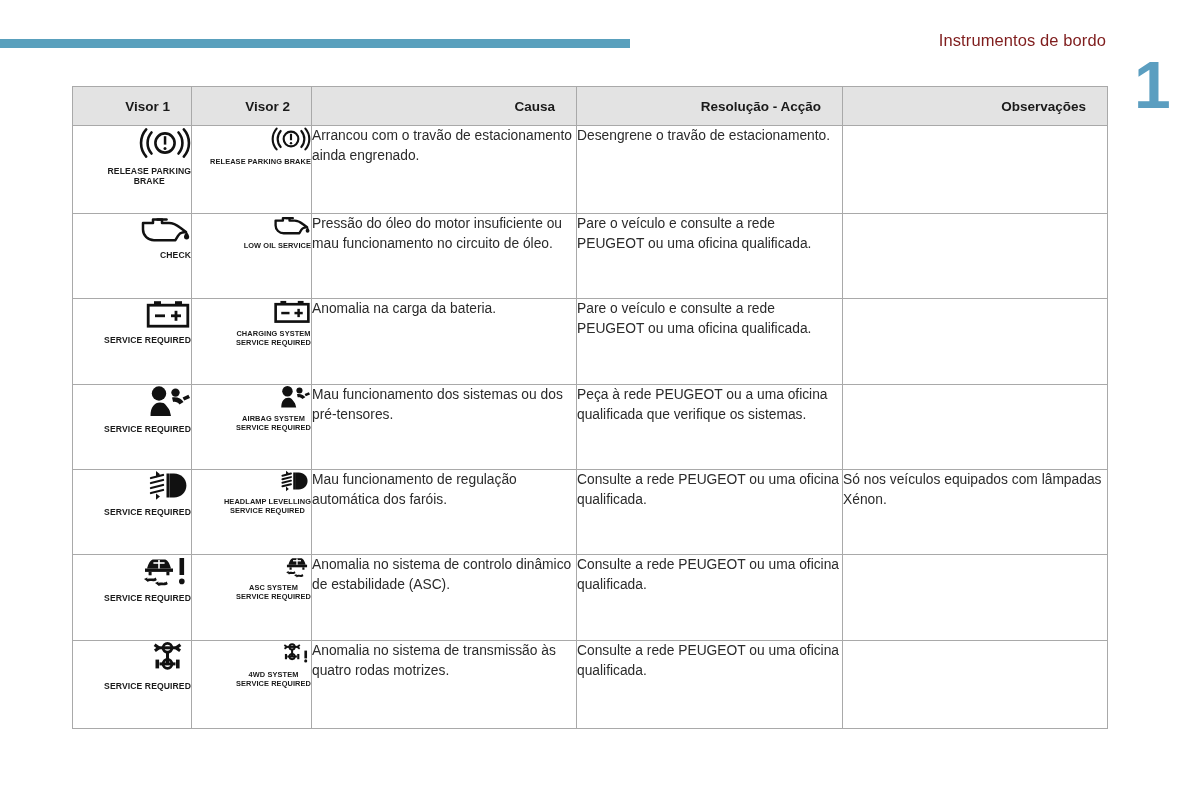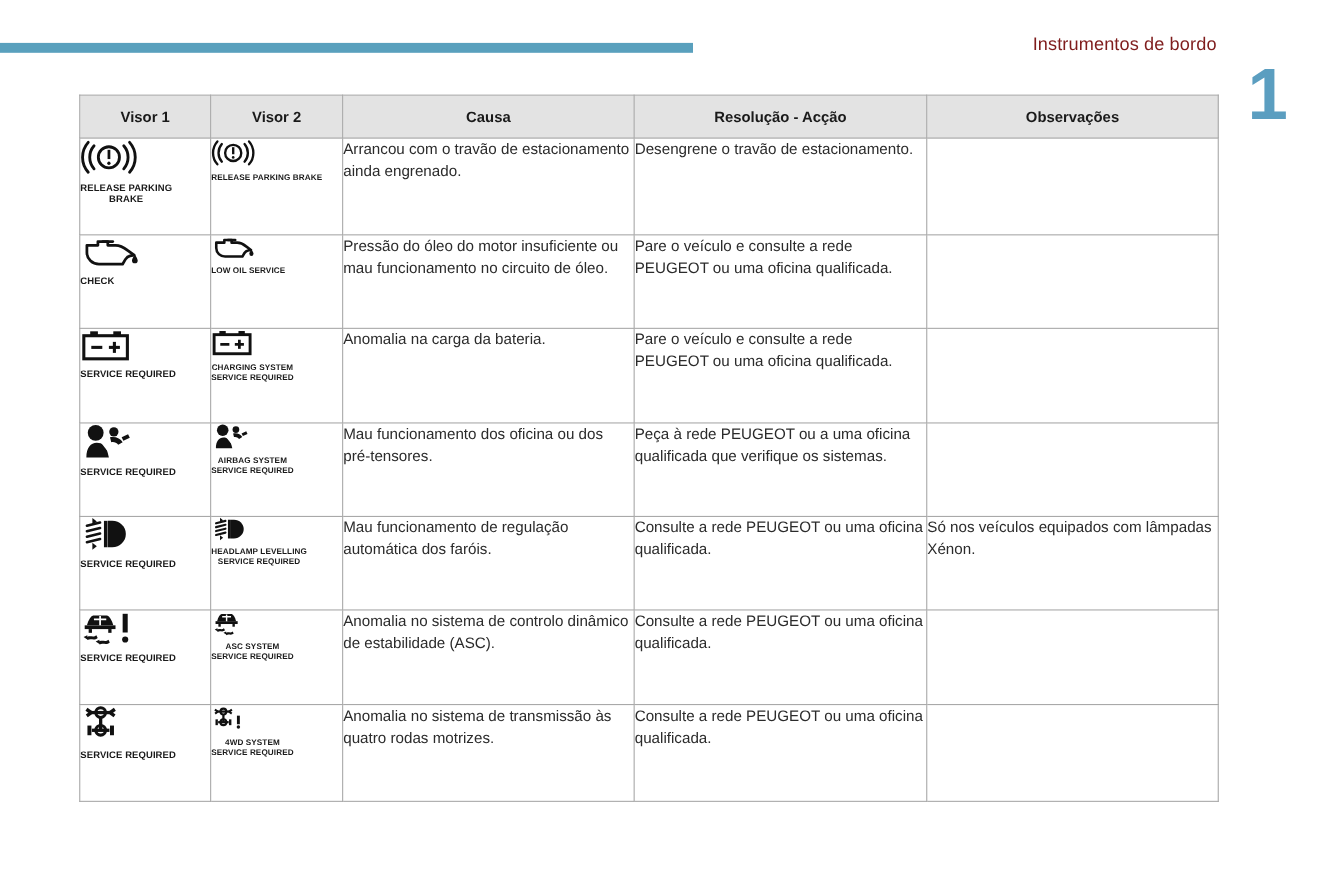--- a/index.html
+++ b/index.html
@@ -71,21 +71,21 @@
   table.spec td {
     border: 1px solid #a9a9a9;
     vertical-align: top;
     padding: 0;
   }
   table.spec thead th {
     background: #e3e3e3;
     height: 38px;
     font-size: 13.5px;
     font-weight: bold;
-    text-align: center;
+    text-align: right;
     padding: 0 21px;
     vertical-align: middle;
     color: #1a1a1a;
   }
   
   col.c-visor1 { width: 119px; }
   col.c-visor2 { width: 120px; }
   col.c-causa  { width: 265px; }
   col.c-resol  { width: 266px; }
   col.c-obs    { width: 265px; }
@@ -98,21 +98,21 @@
   }
   td.cell-icon {
     text-align: center;
     padding: 12px 4px 10px 4px;
   }
 
   
   .tell {
     display: flex;
     flex-direction: column;
-    align-items: flex-start;
+    align-items: flex-end;
     justify-content: flex-start;
   }
   .tell .glyph {
     display: block;
     line-height: 0;
   }
   .tell .caption {
     margin-top: 6px;
     font-weight: bold;
     text-align: center;
@@ -293,21 +293,21 @@
               <path d="M20 17 L30 30" stroke="#fff" stroke-width="2.8"></path>
               <circle cx="30.5" cy="7.6" r="4.2" fill="#111"></circle>
               <path d="M27 12.6 c5 -1 9.5 1 11.5 4.4 l-4 2.4 c-1.6 -2.2 -4.2 -3 -6.4 -2.4 Z" fill="#111"></path>
               <path d="M37.6 12.4 l5.8 -2.6 l1.6 3.2 l-5.8 2.6 Z" fill="#111"></path>
             </svg>
           </span>
           <span class="caption">AIRBAG SYSTEM
 SERVICE REQUIRED</span>
         </div>
       </td>
-      <td class="cell-text">Mau funcionamento dos oficina ou dos pré-tensores.</td>
+      <td class="cell-text">Mau funcionamento dos sistemas ou dos pré-tensores.</td>
       <td class="cell-text">Peça à rede PEUGEOT ou a uma oficina qualificada que verifique os sistemas.</td>
       <td class="cell-text"></td>
     </tr>
 
     <tr class="row-h5">
       <td class="cell-icon">
         <div class="tell big">
           <span class="glyph">
             <svg width="46" height="31" viewBox="0 0 46 31" aria-hidden="true">
               <path d="M25 3.5 h4 c7 0 12.4 5.4 12.4 12 s-5.4 12 -12.4 12 h-4 Z" fill="#111"></path>

